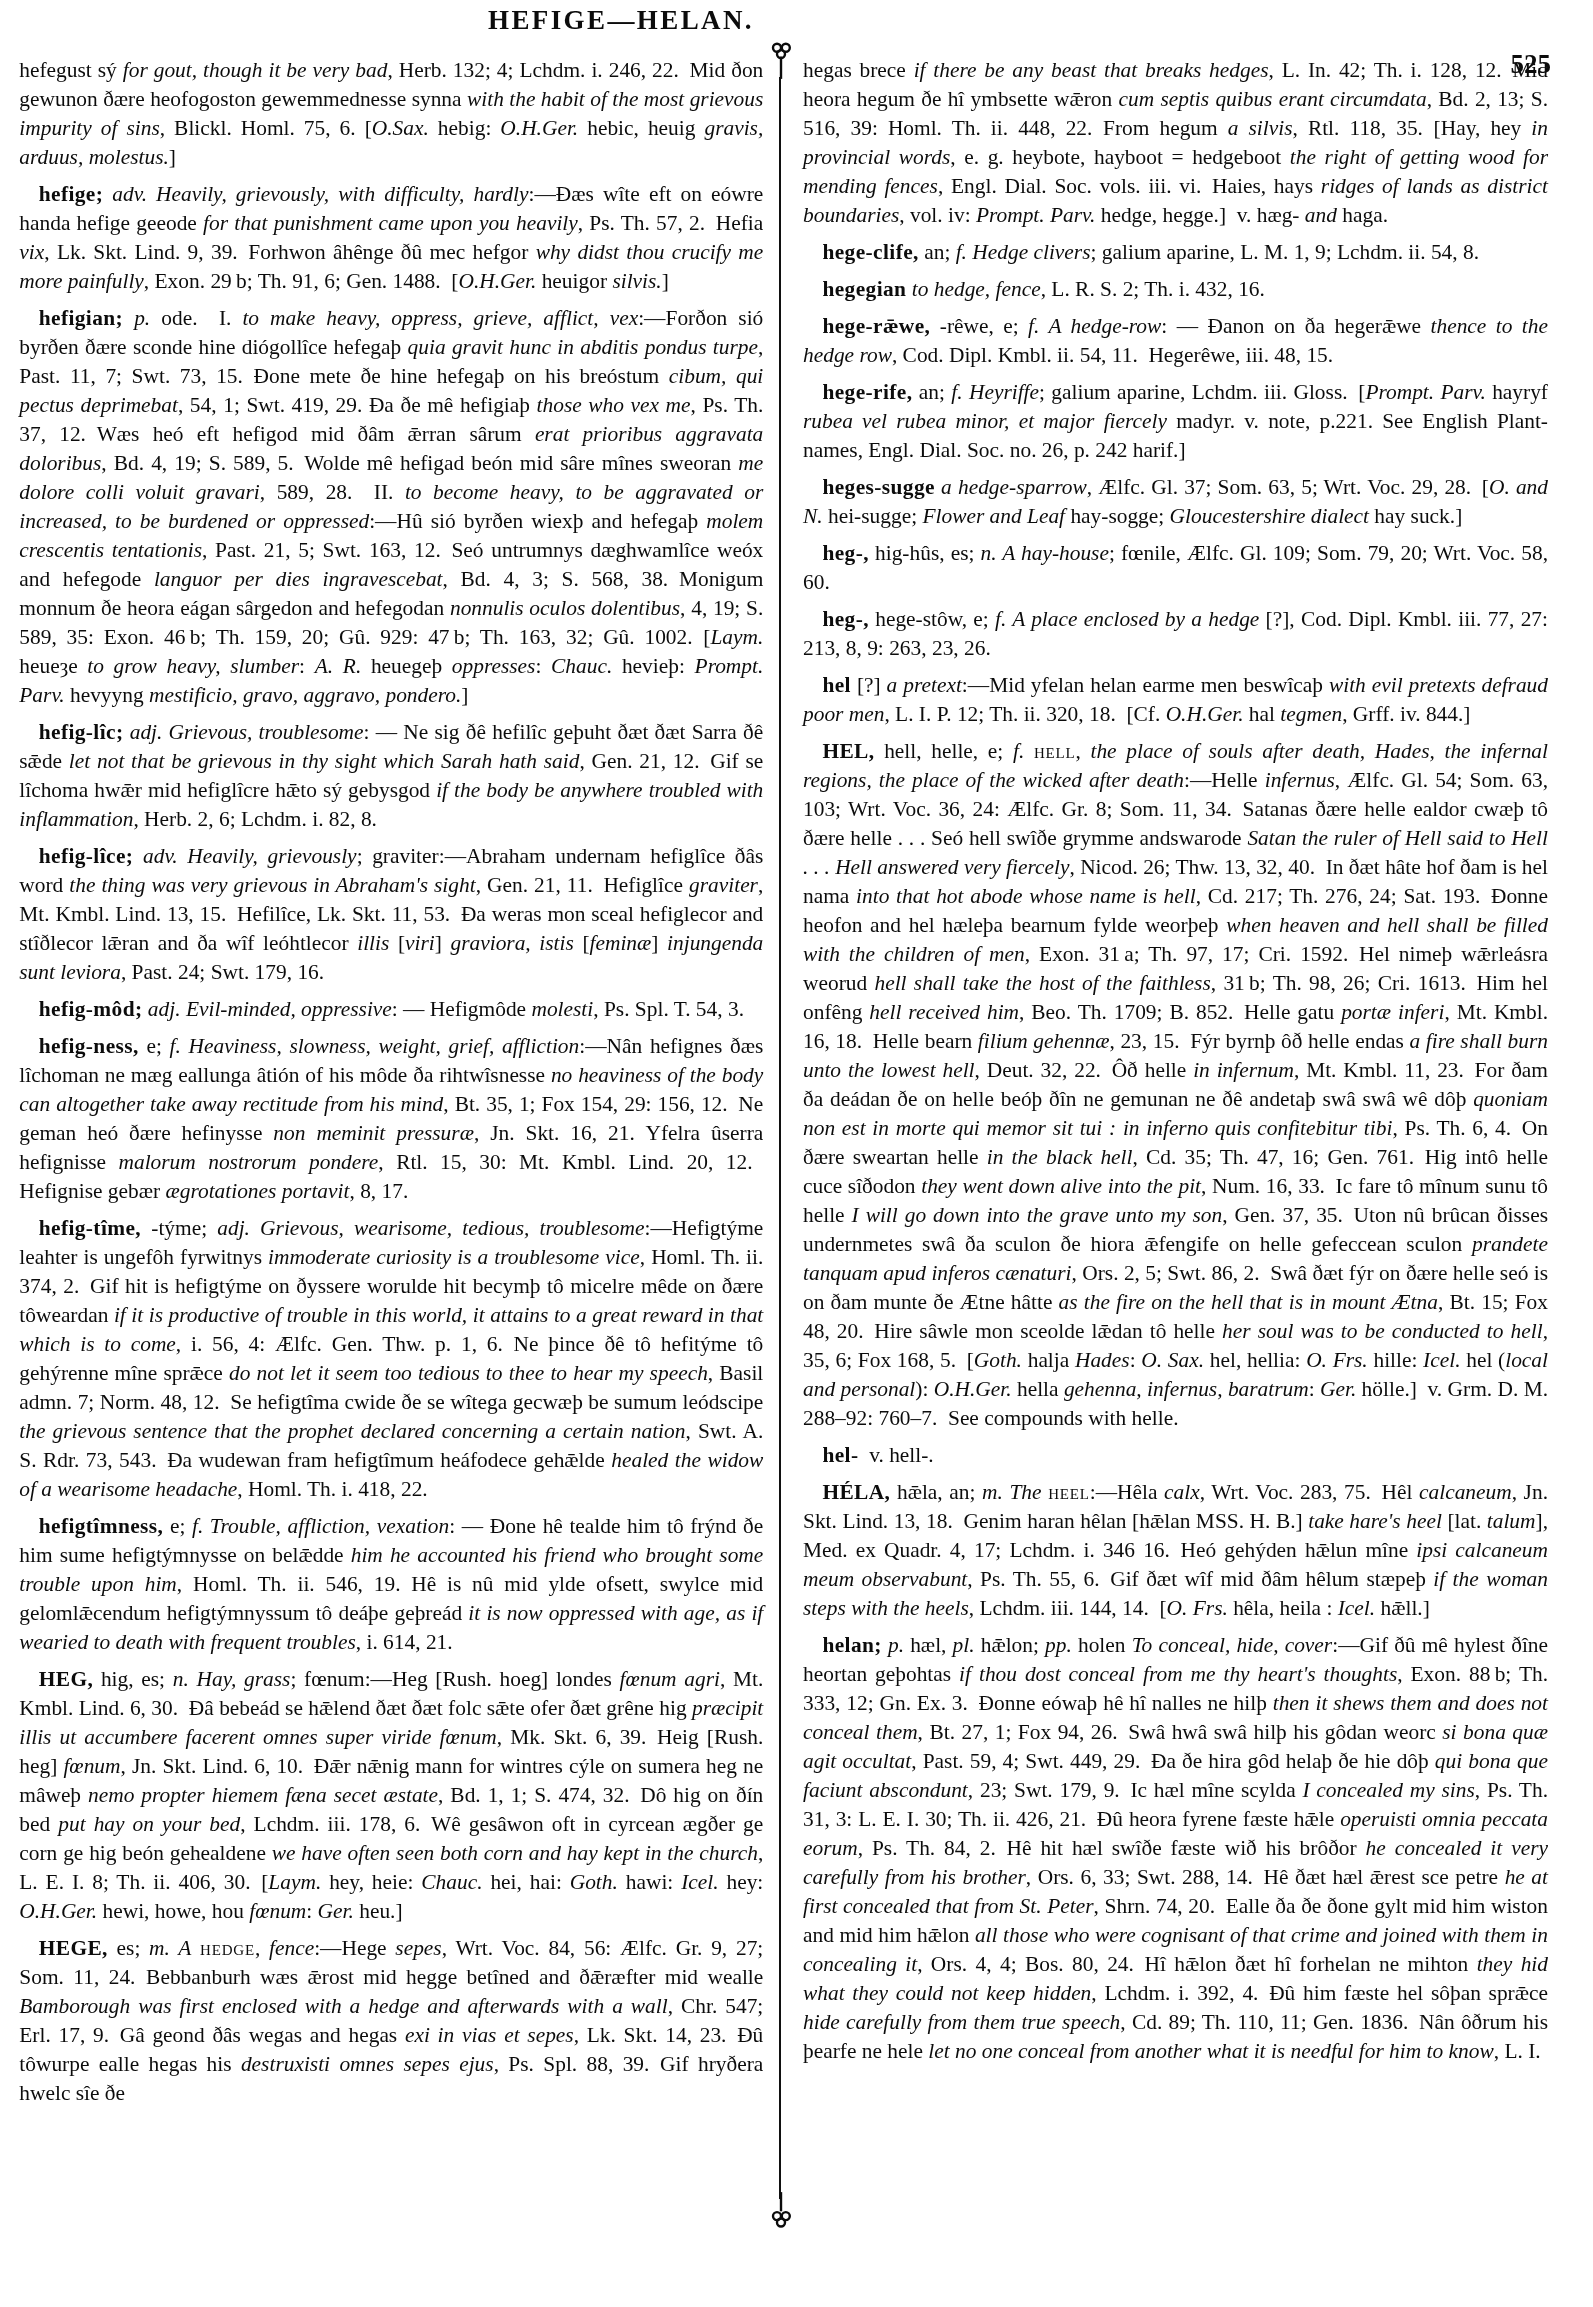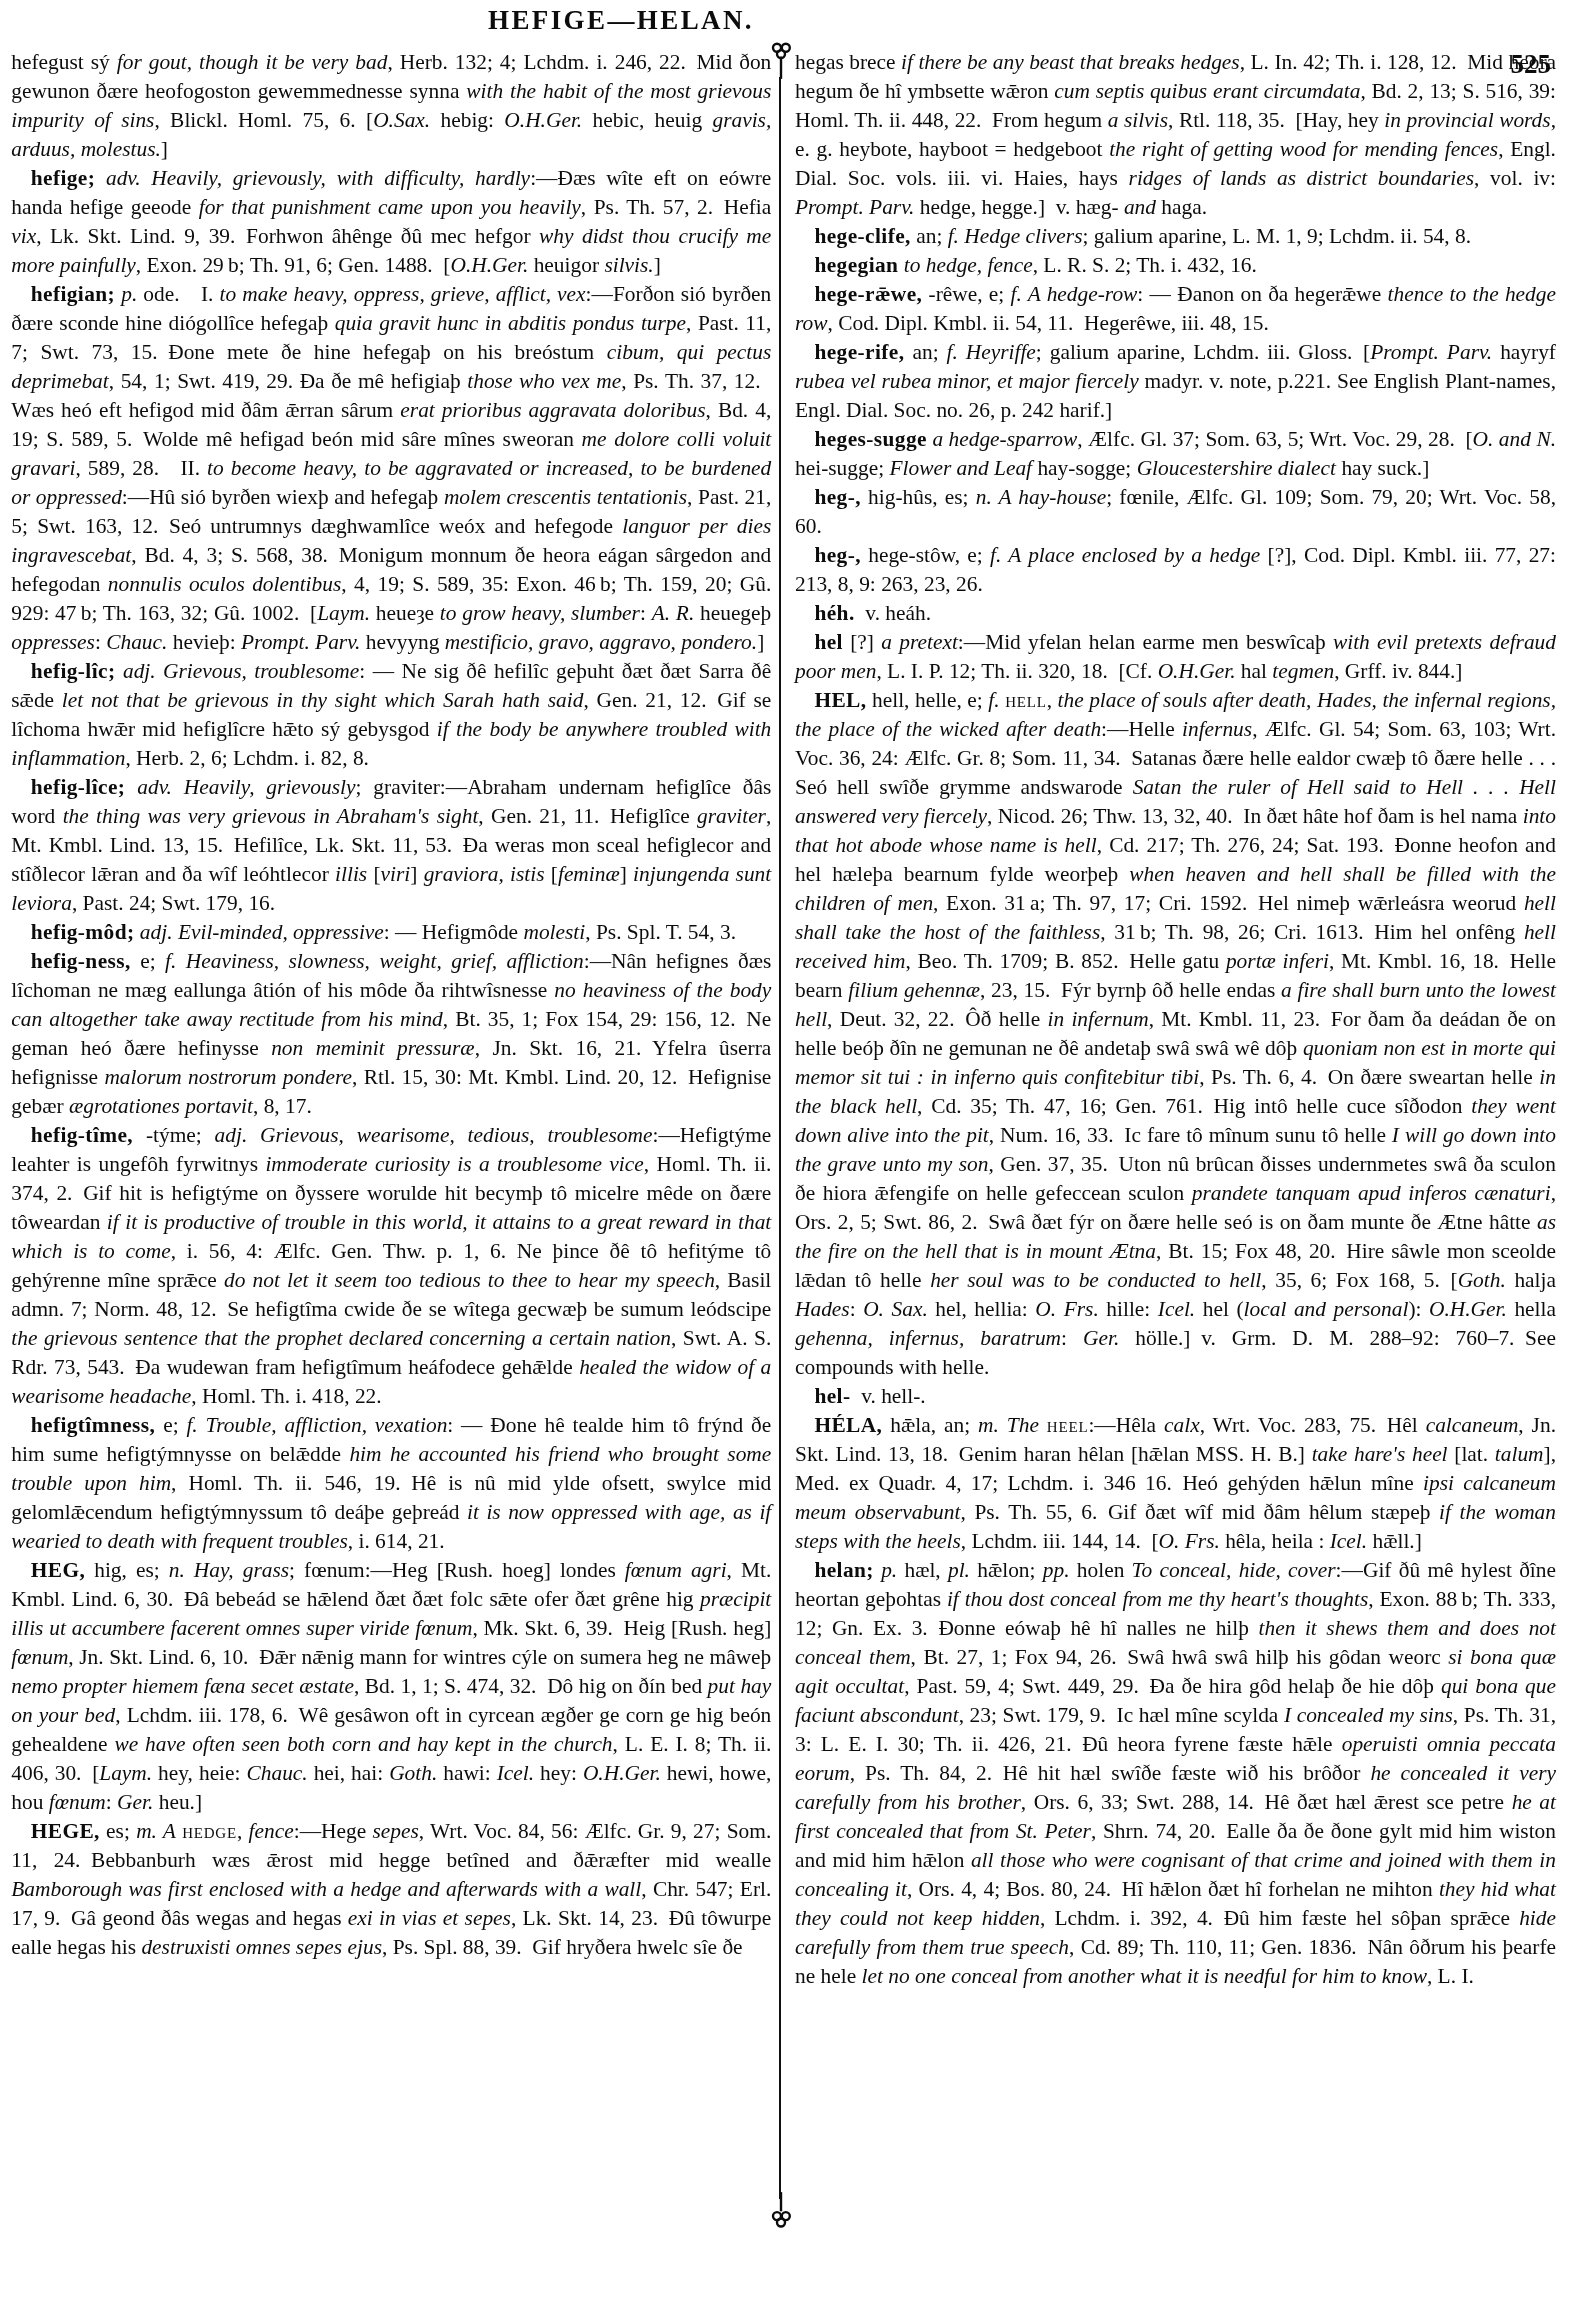--- a/index.html
+++ b/index.html
@@ -17,21 +17,21 @@
   .page-number{
     position:absolute;right:42px;top:4.8px;font-size:27px;font-weight:700;margin-top:44px;
   }
   .col{
     position:absolute;top:48px;
     font-size:21.4px;line-height:29px;
     text-align:justify;text-justify:inter-word;
   }
   .col-left{left:11.3px;width:760px;}
   .col-right{left:795px;width:761px;}
-  .col p{margin:0;padding:0;text-indent:19.4px;}
+  .col p{margin:8px;padding:0;text-indent:19.4px;}
   .col p.cont{text-indent:0;}
   .col b{font-weight:700;letter-spacing:0.4px;}
   .col i{font-style:italic;}
   .sc{font-variant:small-caps;letter-spacing:0.8px;}
   .divider{
     position:absolute;left:779px;top:77px;width:1.6px;height:2122px;
     background:#111;
   }
   .ornament{position:absolute;left:769px;width:24px;height:37px;}
   .ornament-top{top:42px;}
@@ -80,20 +80,19 @@
   </div>
 <div class="col col-right" id="col-right">
     <p class="cont">hegas brece <i>if there be any beast that breaks hedges</i>, L. In. 42; Th. i. 128, 12. Mid heora hegum ðe hî ymbsette wǣron <i>cum septis quibus erant circumdata</i>, Bd. 2, 13; S. 516, 39: Homl. Th. ii. 448, 22. From hegum <i>a silvis</i>, Rtl. 118, 35. [Hay, hey <i>in provincial words</i>, e. g. heybote, hayboot = hedgeboot <i>the right of getting wood for mending fences</i>, Engl. Dial. Soc. vols. iii. vi. Haies, hays <i>ridges of lands as district boundaries</i>, vol. iv: <i>Prompt. Parv.</i> hedge, hegge.] v. hæg- <i>and</i> haga.</p>
     <p><b>hege-clife,</b> an; <i>f. Hedge clivers</i>; galium aparine, L. M. 1, 9; Lchdm. ii. 54, 8.</p>
     <p><b>hegegian</b> <i>to hedge, fence</i>, L. R. S. 2; Th. i. 432, 16.</p>
     <p><b>hege-rǣwe,</b> -rêwe, e; <i>f. A hedge-row</i>: — Ðanon on ða hegerǣwe <i>thence to the hedge row</i>, Cod. Dipl. Kmbl. ii. 54, 11. Hegerêwe, iii. 48, 15.</p>
     <p><b>hege-rife,</b> an; <i>f. Heyriffe</i>; galium aparine, Lchdm. iii. Gloss. [<i>Prompt. Parv.</i> hayryf <i>rubea vel rubea minor, et major fiercely</i> madyr. v. note, p.221. See English Plant-names, Engl. Dial. Soc. no. 26, p. 242 harif.]</p>
     <p><b>heges-sugge</b> <i>a hedge-sparrow</i>, Ælfc. Gl. 37; Som. 63, 5; Wrt. Voc. 29, 28. [<i>O. and N.</i> hei-sugge; <i>Flower and Leaf</i> hay-sogge; <i>Gloucestershire dialect</i> hay suck.]</p>
     <p><b>heg-,</b> hig-hûs, es; <i>n. A hay-house</i>; fœnile, Ælfc. Gl. 109; Som. 79, 20; Wrt. Voc. 58, 60.</p>
     <p><b>heg-,</b> hege-stôw, e; <i>f. A place enclosed by a hedge</i> [?], Cod. Dipl. Kmbl. iii. 77, 27: 213, 8, 9: 263, 23, 26.</p>
-    <p><b>héh.</b> v. heáh.</p>
     <p><b>hel</b> [?] <i>a pretext</i>:—Mid yfelan helan earme men beswîcaþ <i>with evil pretexts defraud poor men</i>, L. I. P. 12; Th. ii. 320, 18. [Cf. <i>O.H.Ger.</i> hal <i>tegmen</i>, Grff. iv. 844.]</p>
     <p><b>HEL,</b> hell, helle, e; <i>f.</i> <span class="sc">hell</span>, <i>the place of souls after death, Hades, the infernal regions, the place of the wicked after death</i>:—Helle <i>infernus</i>, Ælfc. Gl. 54; Som. 63, 103; Wrt. Voc. 36, 24: Ælfc. Gr. 8; Som. 11, 34. Satanas ðære helle ealdor cwæþ tô ðære helle . . . Seó hell swîðe grymme andswarode <i>Satan the ruler of Hell said to Hell . . . Hell answered very fiercely</i>, Nicod. 26; Thw. 13, 32, 40. In ðæt hâte hof ðam is hel nama <i>into that hot abode whose name is hell</i>, Cd. 217; Th. 276, 24; Sat. 193. Ðonne heofon and hel hæleþa bearnum fylde weorþeþ <i>when heaven and hell shall be filled with the children of men</i>, Exon. 31 a; Th. 97, 17; Cri. 1592. Hel nimeþ wǣrleásra weorud <i>hell shall take the host of the faithless</i>, 31 b; Th. 98, 26; Cri. 1613. Him hel onfêng <i>hell received him</i>, Beo. Th. 1709; B. 852. Helle gatu <i>portæ inferi</i>, Mt. Kmbl. 16, 18. Helle bearn <i>filium gehennæ</i>, 23, 15. Fýr byrnþ ôð helle endas <i>a fire shall burn unto the lowest hell</i>, Deut. 32, 22. Ôð helle <i>in infernum</i>, Mt. Kmbl. 11, 23. For ðam ða deádan ðe on helle beóþ ðîn ne gemunan ne ðê andetaþ swâ swâ wê dôþ <i>quoniam non est in morte qui memor sit tui : in inferno quis confitebitur tibi</i>, Ps. Th. 6, 4. On ðære sweartan helle <i>in the black hell</i>, Cd. 35; Th. 47, 16; Gen. 761. Hig intô helle cuce sîðodon <i>they went down alive into the pit</i>, Num. 16, 33. Ic fare tô mînum sunu tô helle <i>I will go down into the grave unto my son</i>, Gen. 37, 35. Uton nû brûcan ðisses undernmetes swâ ða sculon ðe hiora ǣfengife on helle gefeccean sculon <i>prandete tanquam apud inferos cænaturi</i>, Ors. 2, 5; Swt. 86, 2. Swâ ðæt fýr on ðære helle seó is on ðam munte ðe Ætne hâtte <i>as the fire on the hell that is in mount Ætna</i>, Bt. 15; Fox 48, 20. Hire sâwle mon sceolde lǣdan tô helle <i>her soul was to be conducted to hell</i>, 35, 6; Fox 168, 5. [<i>Goth.</i> halja <i>Hades</i>: <i>O. Sax.</i> hel, hellia: <i>O. Frs.</i> hille: <i>Icel.</i> hel (<i>local and personal</i>): <i>O.H.Ger.</i> hella <i>gehenna, infernus, baratrum</i>: <i>Ger.</i> hölle.] v. Grm. D. M. 288–92: 760–7. See compounds with helle.</p>
     <p><b>hel-</b> v. hell-.</p>
     <p><b>HÉLA,</b> hǣla, an; <i>m. The</i> <span class="sc">heel</span>:—Hêla <i>calx</i>, Wrt. Voc. 283, 75. Hêl <i>calcaneum</i>, Jn. Skt. Lind. 13, 18. Genim haran hêlan [hǣlan MSS. H. B.] <i>take hare's heel</i> [lat. <i>talum</i>], Med. ex Quadr. 4, 17; Lchdm. i. 346 16. Heó gehýden hǣlun mîne <i>ipsi calcaneum meum observabunt</i>, Ps. Th. 55, 6. Gif ðæt wîf mid ðâm hêlum stæpeþ <i>if the woman steps with the heels</i>, Lchdm. iii. 144, 14. [<i>O. Frs.</i> hêla, heila : <i>Icel.</i> hǣll.]</p>
     <p><b>helan;</b> <i>p.</i> hæl, <i>pl.</i> hǣlon; <i>pp.</i> holen <i>To conceal, hide, cover</i>:—Gif ðû mê hylest ðîne heortan geþohtas <i>if thou dost conceal from me thy heart's thoughts</i>, Exon. 88 b; Th. 333, 12; Gn. Ex. 3. Ðonne eówaþ hê hî nalles ne hilþ <i>then it shews them and does not conceal them</i>, Bt. 27, 1; Fox 94, 26. Swâ hwâ swâ hilþ his gôdan weorc <i>si bona quæ agit occultat</i>, Past. 59, 4; Swt. 449, 29. Ða ðe hira gôd helaþ ðe hie dôþ <i>qui bona que faciunt abscondunt</i>, 23; Swt. 179, 9. Ic hæl mîne scylda <i>I concealed my sins</i>, Ps. Th. 31, 3: L. E. I. 30; Th. ii. 426, 21. Ðû heora fyrene fæste hǣle <i>operuisti omnia peccata eorum</i>, Ps. Th. 84, 2. Hê hit hæl swîðe fæste wið his brôðor <i>he concealed it very carefully from his brother</i>, Ors. 6, 33; Swt. 288, 14. Hê ðæt hæl ǣrest sce petre <i>he at first concealed that from St. Peter</i>, Shrn. 74, 20. Ealle ða ðe ðone gylt mid him wiston and mid him hǣlon <i>all those who were cognisant of that crime and joined with them in concealing it</i>, Ors. 4, 4; Bos. 80, 24. Hî hǣlon ðæt hî forhelan ne mihton <i>they hid what they could not keep hidden</i>, Lchdm. i. 392, 4. Ðû him fæste hel sôþan sprǣce <i>hide carefully from them true speech</i>, Cd. 89; Th. 110, 11; Gen. 1836. Nân ôðrum his þearfe ne hele <i>let no one conceal from another what it is needful for him to know</i>, L. I.</p>
   </div>
 
 
 </body></html>

